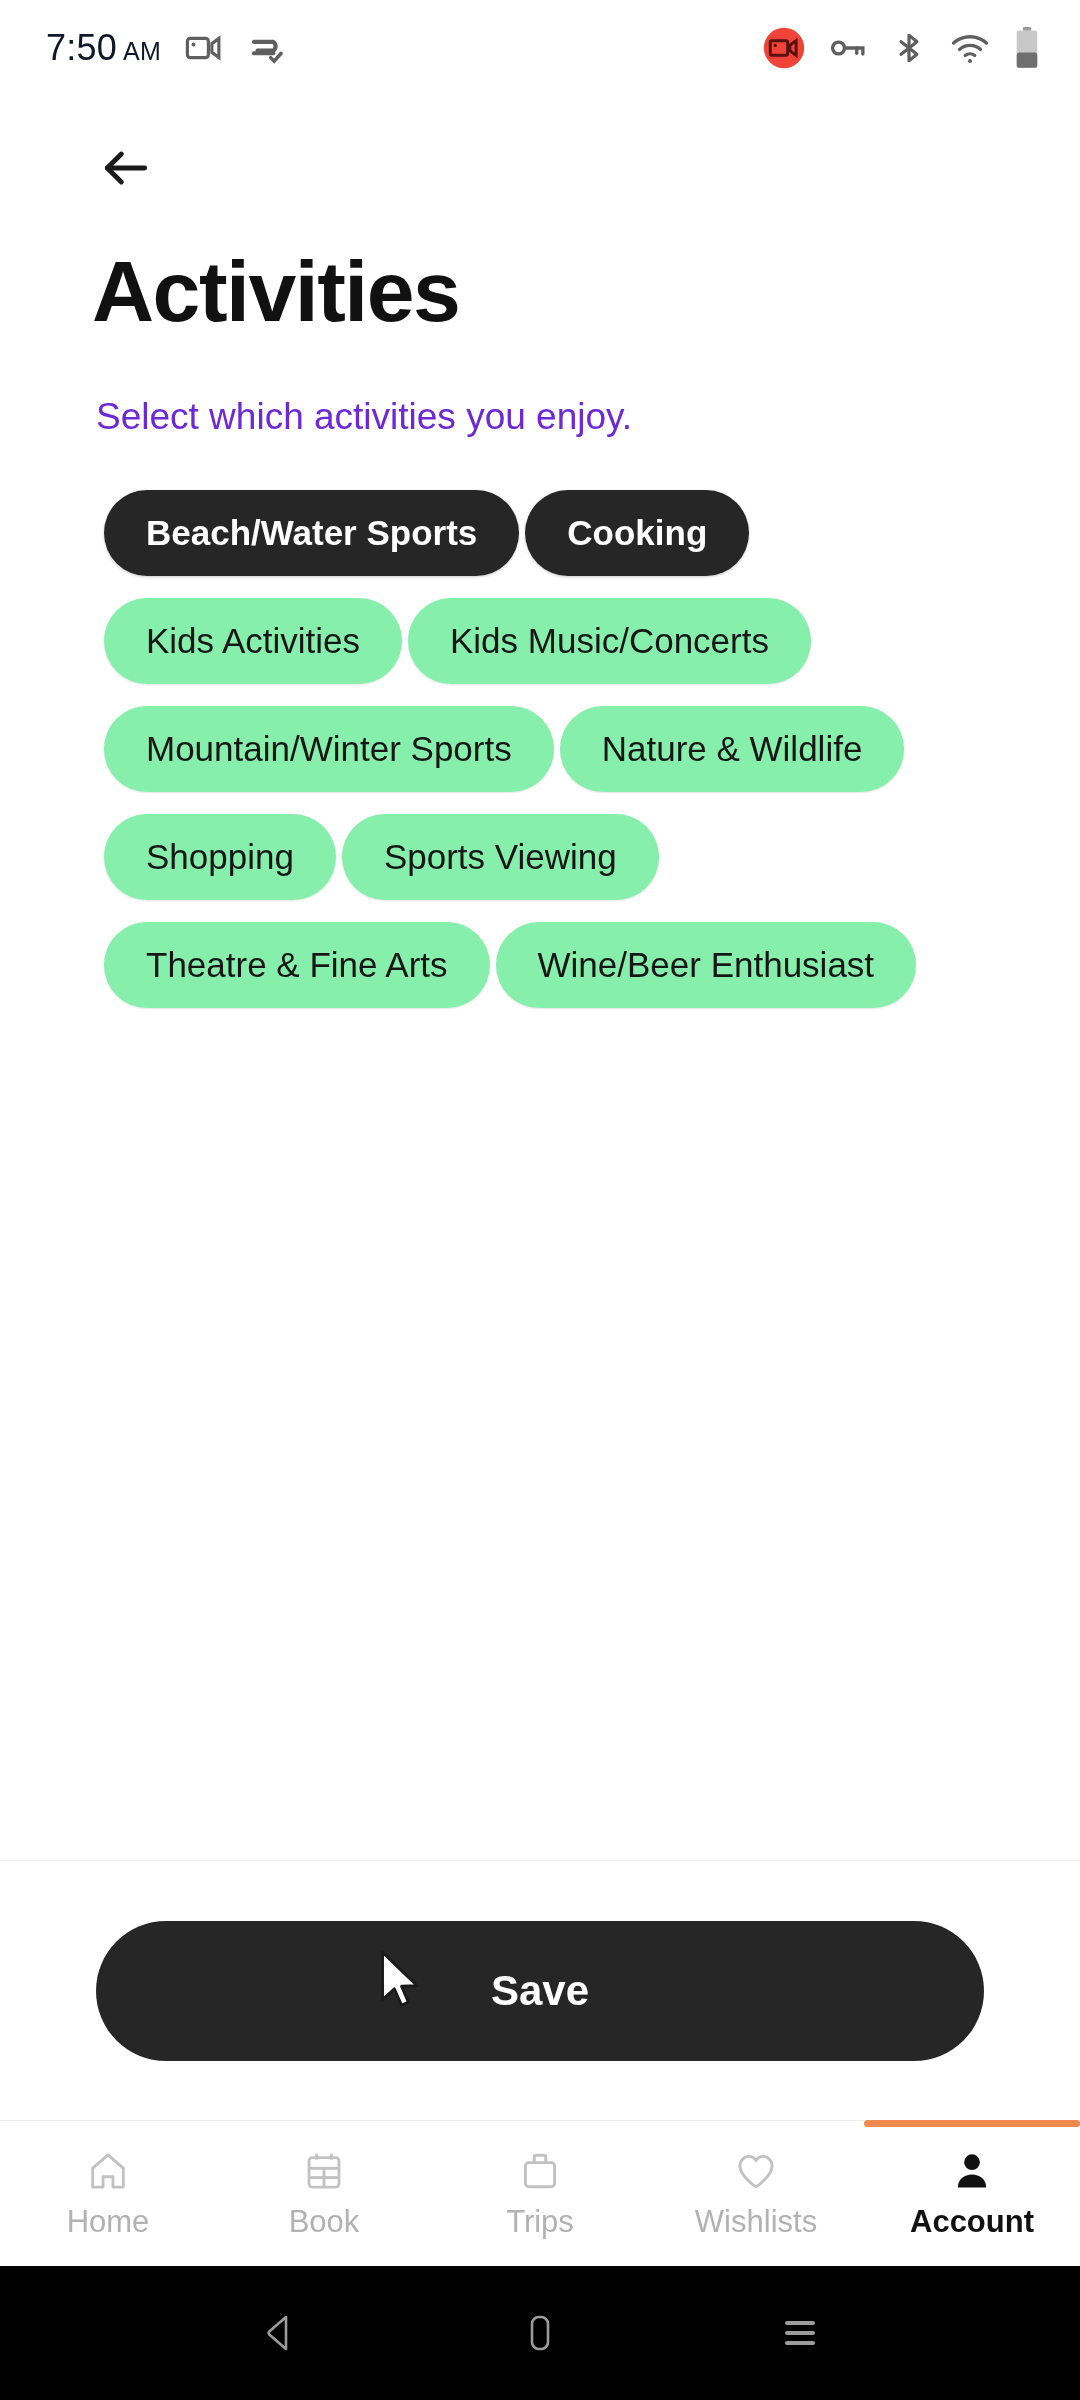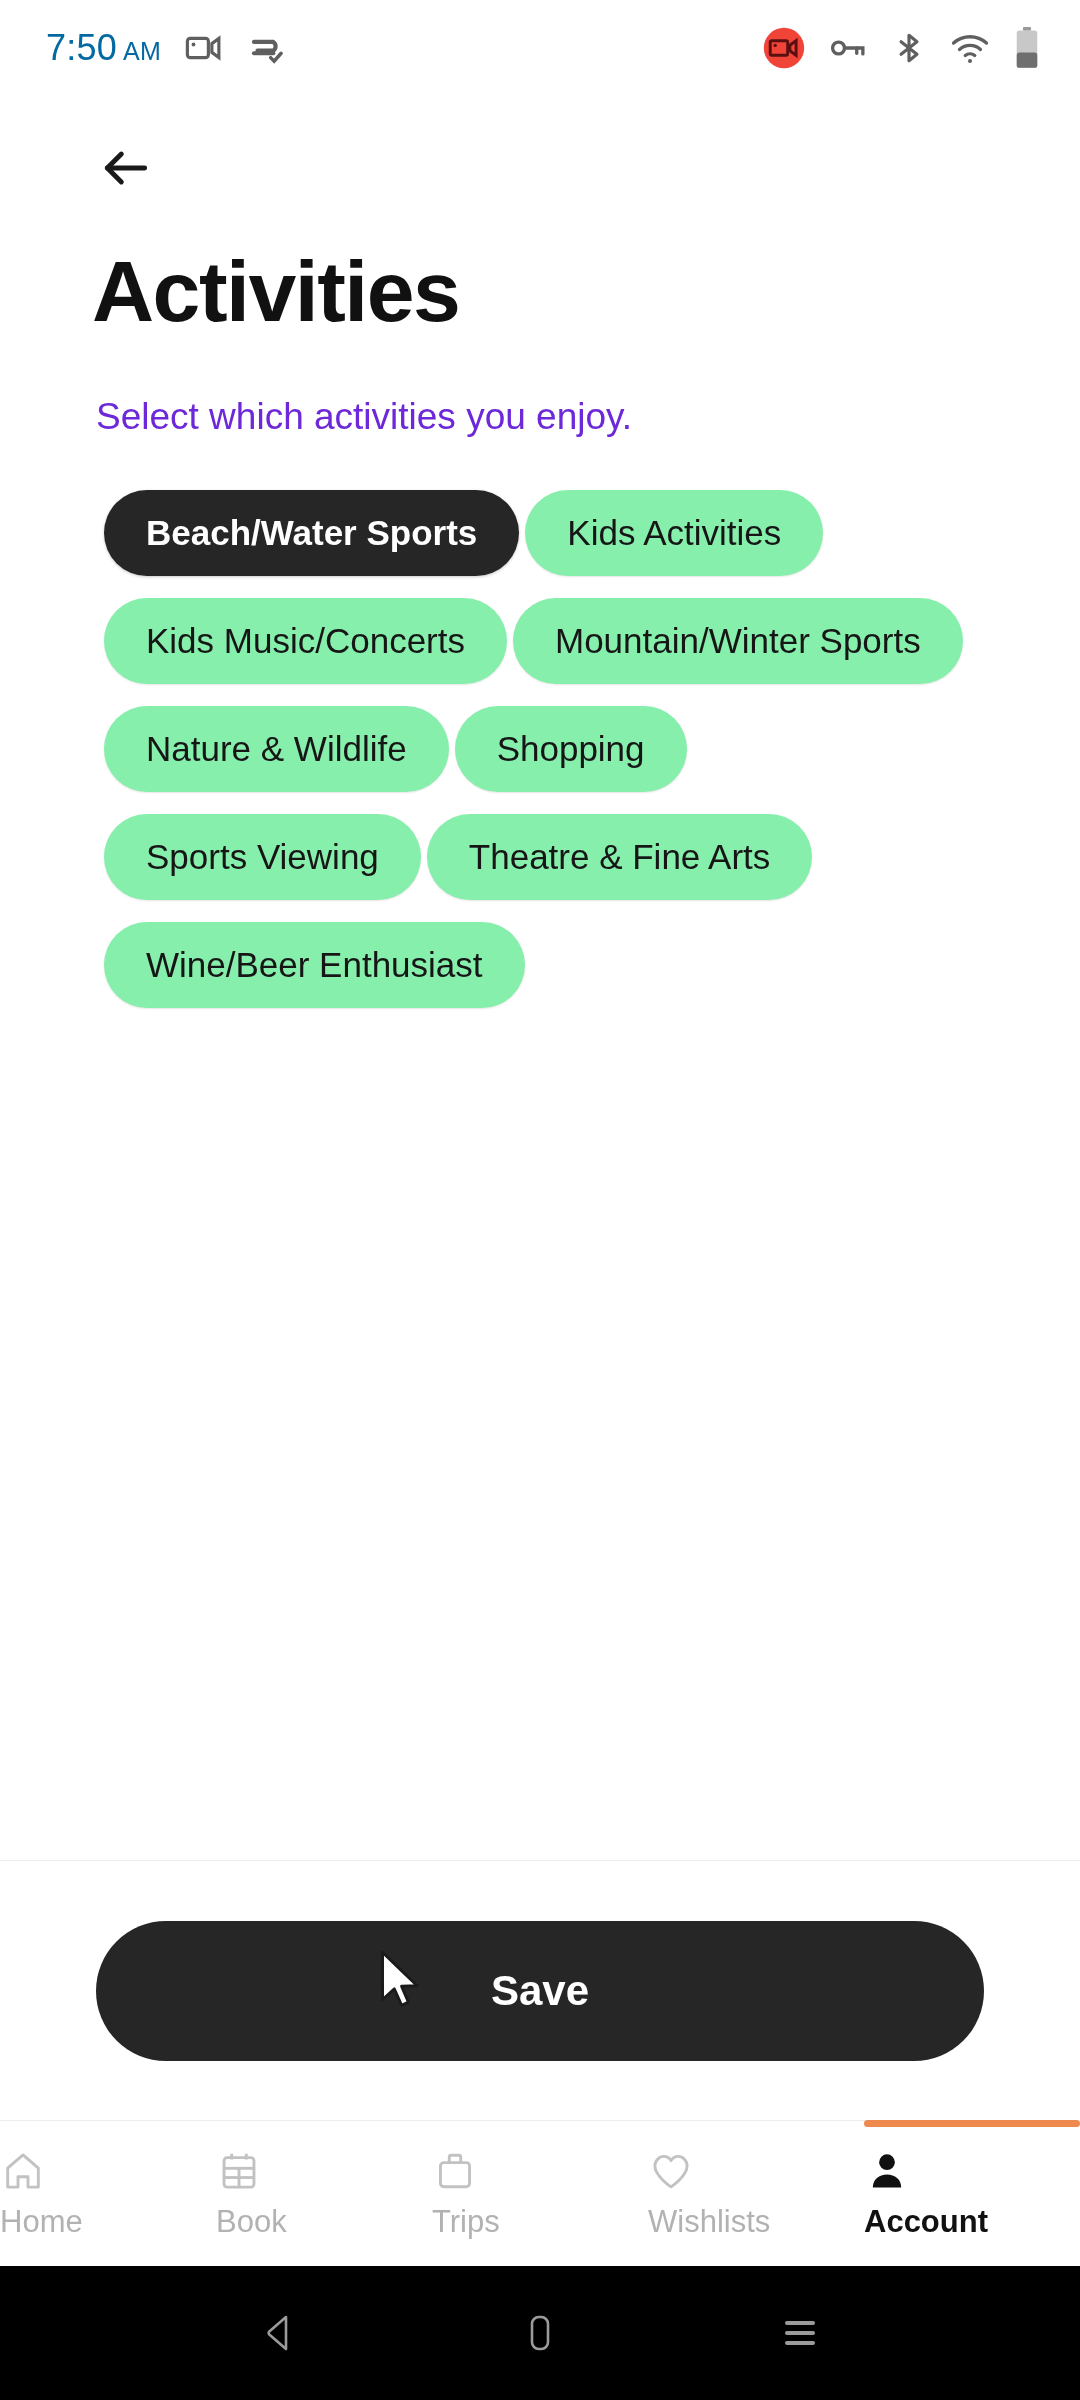--- a/index.html
+++ b/index.html
@@ -25,21 +25,21 @@
     flex:0 0 96px;
     display:flex;
     align-items:center;
     justify-content:space-between;
     padding:0 38px 0 46px;
     background:#ffffff;
   }
   .status-left { display:flex; align-items:center; gap:22px; }
   .status-time {
     font-size:36px;
-    color:#0369a1;
+    color:#0f172a;
     letter-spacing:0.2px;
     font-weight:400;
   }
   .status-time .ampm { font-size:25px; margin-left:6px; letter-spacing:0.5px; }
   .status-right { display:flex; align-items:center; gap:21px; }
   .sicon { display:flex; align-items:center; justify-content:center; }
 
   
   .content {
     flex:1 1 auto;
@@ -137,20 +137,21 @@
     height:146px;
     display:flex;
     border-top:1px solid #ececec;
     background:#ffffff;
   }
   .nav-item {
     flex:1 1 0;
     position:relative;
     display:flex;
     flex-direction:column;
+    align-items:center;
     justify-content:center;
     gap:10px;
     cursor:pointer;
   }
   .nav-indicator {
     position:absolute;
     top:-1px;
     left:0; right:0;
     height:7px;
     border-radius:4px;
@@ -248,20 +249,23 @@
         <path d="M10 6 L4 12 L10 18"></path>
       </svg>
     </div>
 
     <h1 class="page-title">Activities</h1>
     <p class="page-subtitle">Select which activities you enjoy.</p>
 
     <div class="chip-wrap" id="chip-wrap">
         <div class="chip selected">
           <span>Beach/Water Sports</span>
+        </div>
+        <div class="chip selected">
+          <span>Cooking</span>
         </div>
         <div class="chip">
           <span>Kids Activities</span>
         </div>
         <div class="chip">
           <span>Kids Music/Concerts</span>
         </div>
         <div class="chip">
           <span>Mountain/Winter Sports</span>
         </div>

